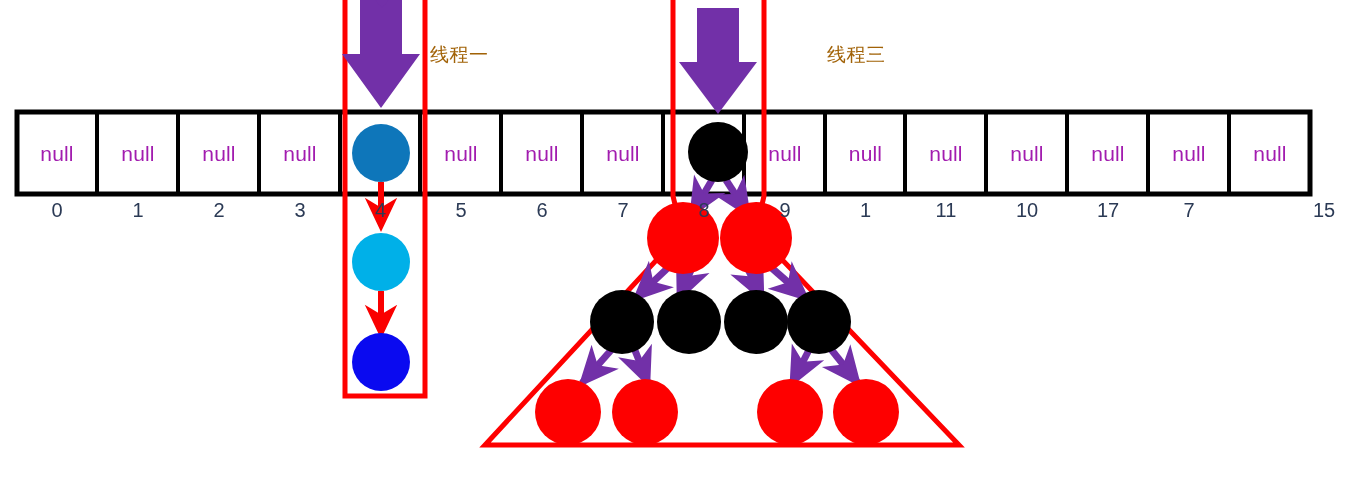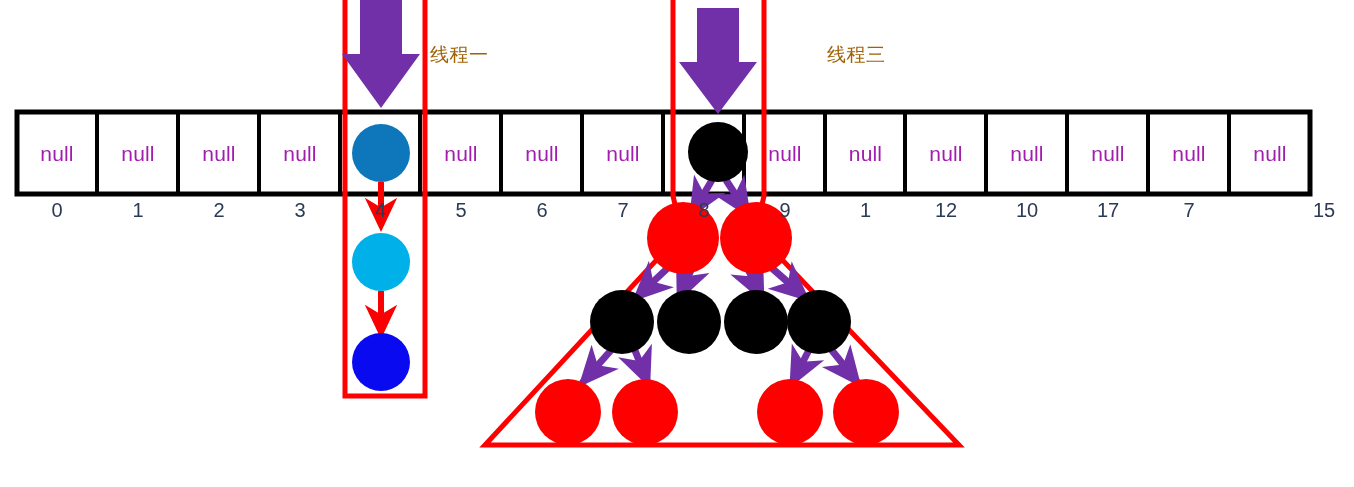--- a/index.html
+++ b/index.html
@@ -165,21 +165,21 @@
   <div class="idx-label" style="left:98px;  top:199px; width:80px;">1</div>
   <div class="idx-label" style="left:179px; top:199px; width:80px;">2</div>
   <div class="idx-label" style="left:260px; top:199px; width:80px;">3</div>
   <div class="idx-label" style="left:341px; top:199px; width:79px;">4</div>
   <div class="idx-label" style="left:421px; top:199px; width:80px;">5</div>
   <div class="idx-label" style="left:502px; top:199px; width:80px;">6</div>
   <div class="idx-label" style="left:583px; top:199px; width:80px;">7</div>
   <div class="idx-label" style="left:664px; top:199px; width:80px;">8</div>
   <div class="idx-label" style="left:745px; top:199px; width:80px;">9</div>
   <div class="idx-label" style="left:826px; top:199px; width:79px;">1</div>
-  <div class="idx-label" style="left:906px; top:199px; width:80px;">12</div>
+  <div class="idx-label" style="left:906px; top:199px; width:80px;">11</div>
   <div class="idx-label" style="left:987px; top:199px; width:80px;">10</div>
   <div class="idx-label" style="left:1068px;top:199px; width:80px;">17</div>
   <div class="idx-label" style="left:1149px;top:199px; width:80px;">7</div>
   <div class="idx-label" style="left:1284px;top:199px; width:80px;">15</div>
 
   <div class="thread-label" style="left:430px; top:42px;">线程一</div>
   <div class="thread-label" style="left:784px; top:42px;padding-left:43px;">线程三</div>
 
 </div>
 

